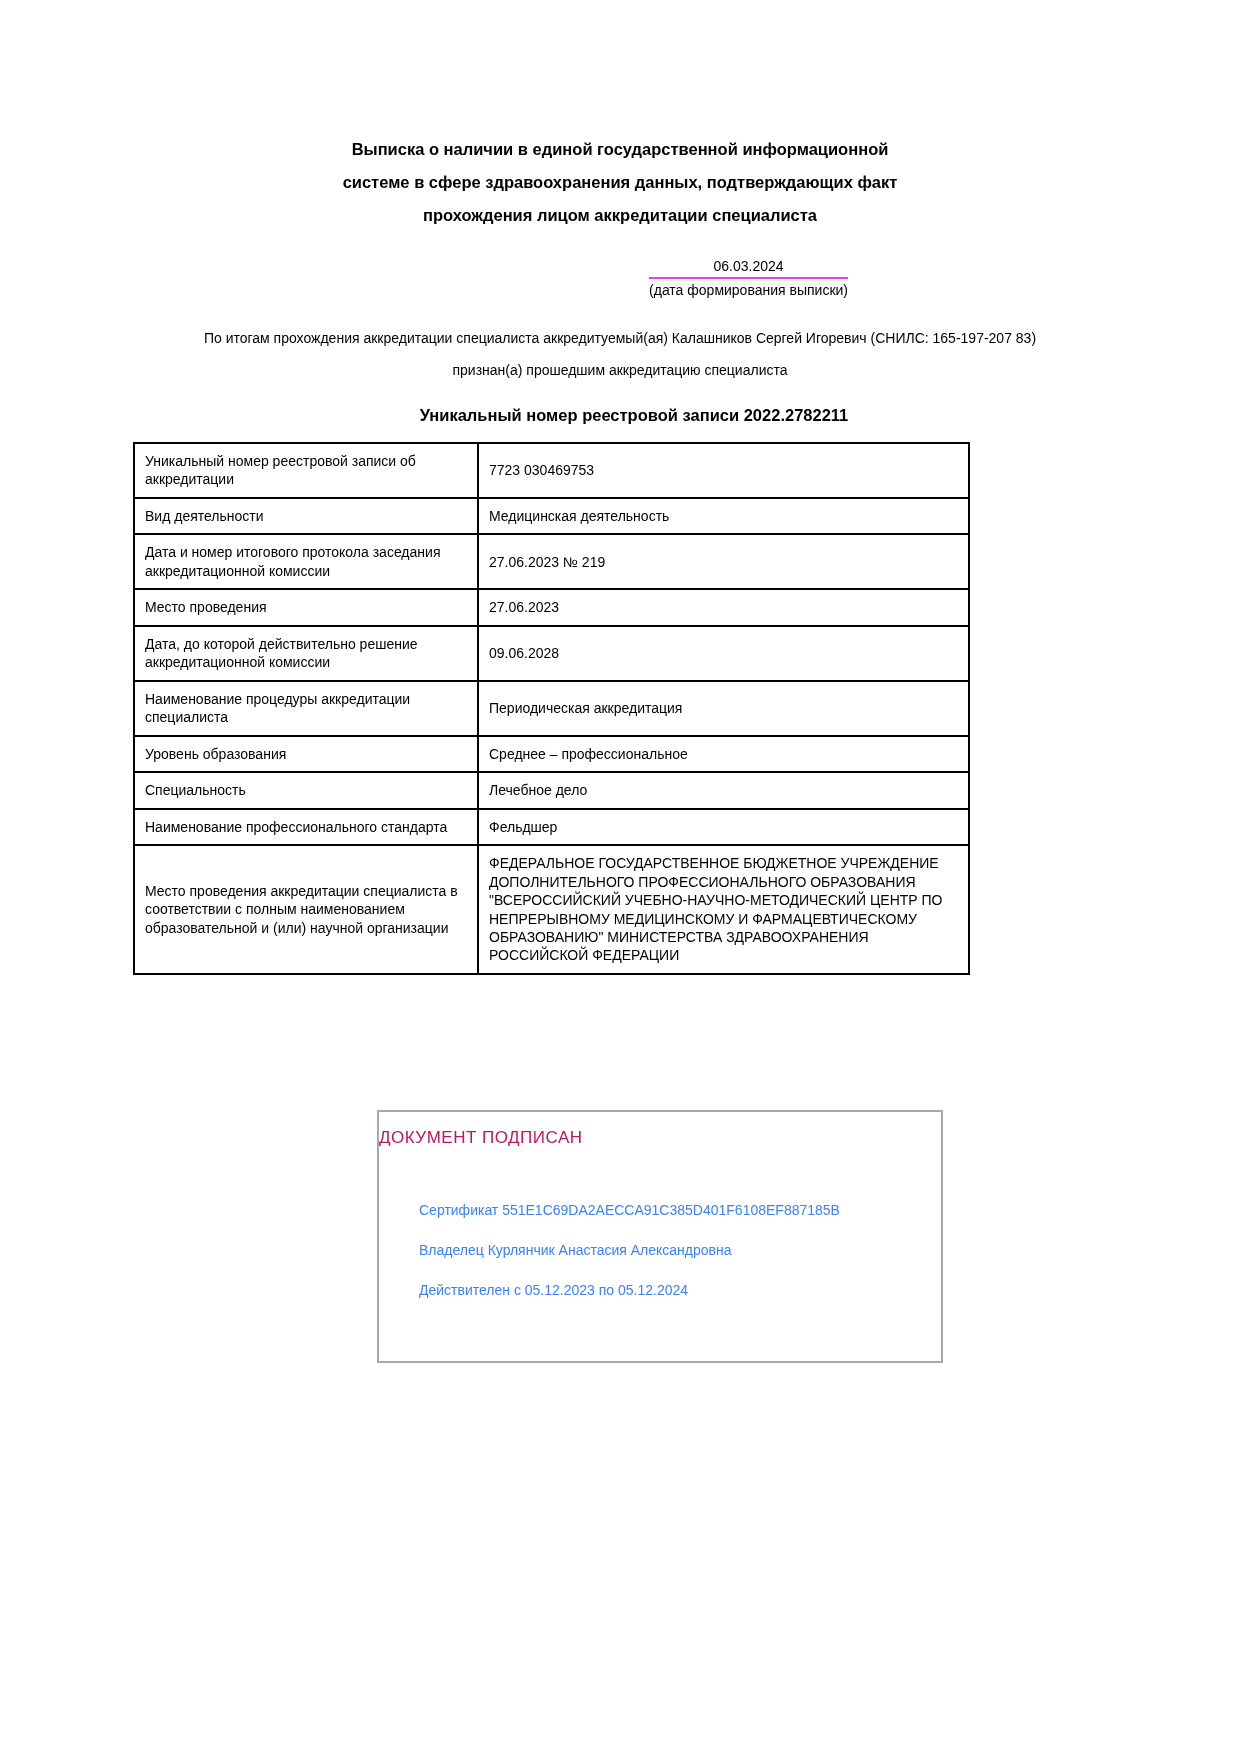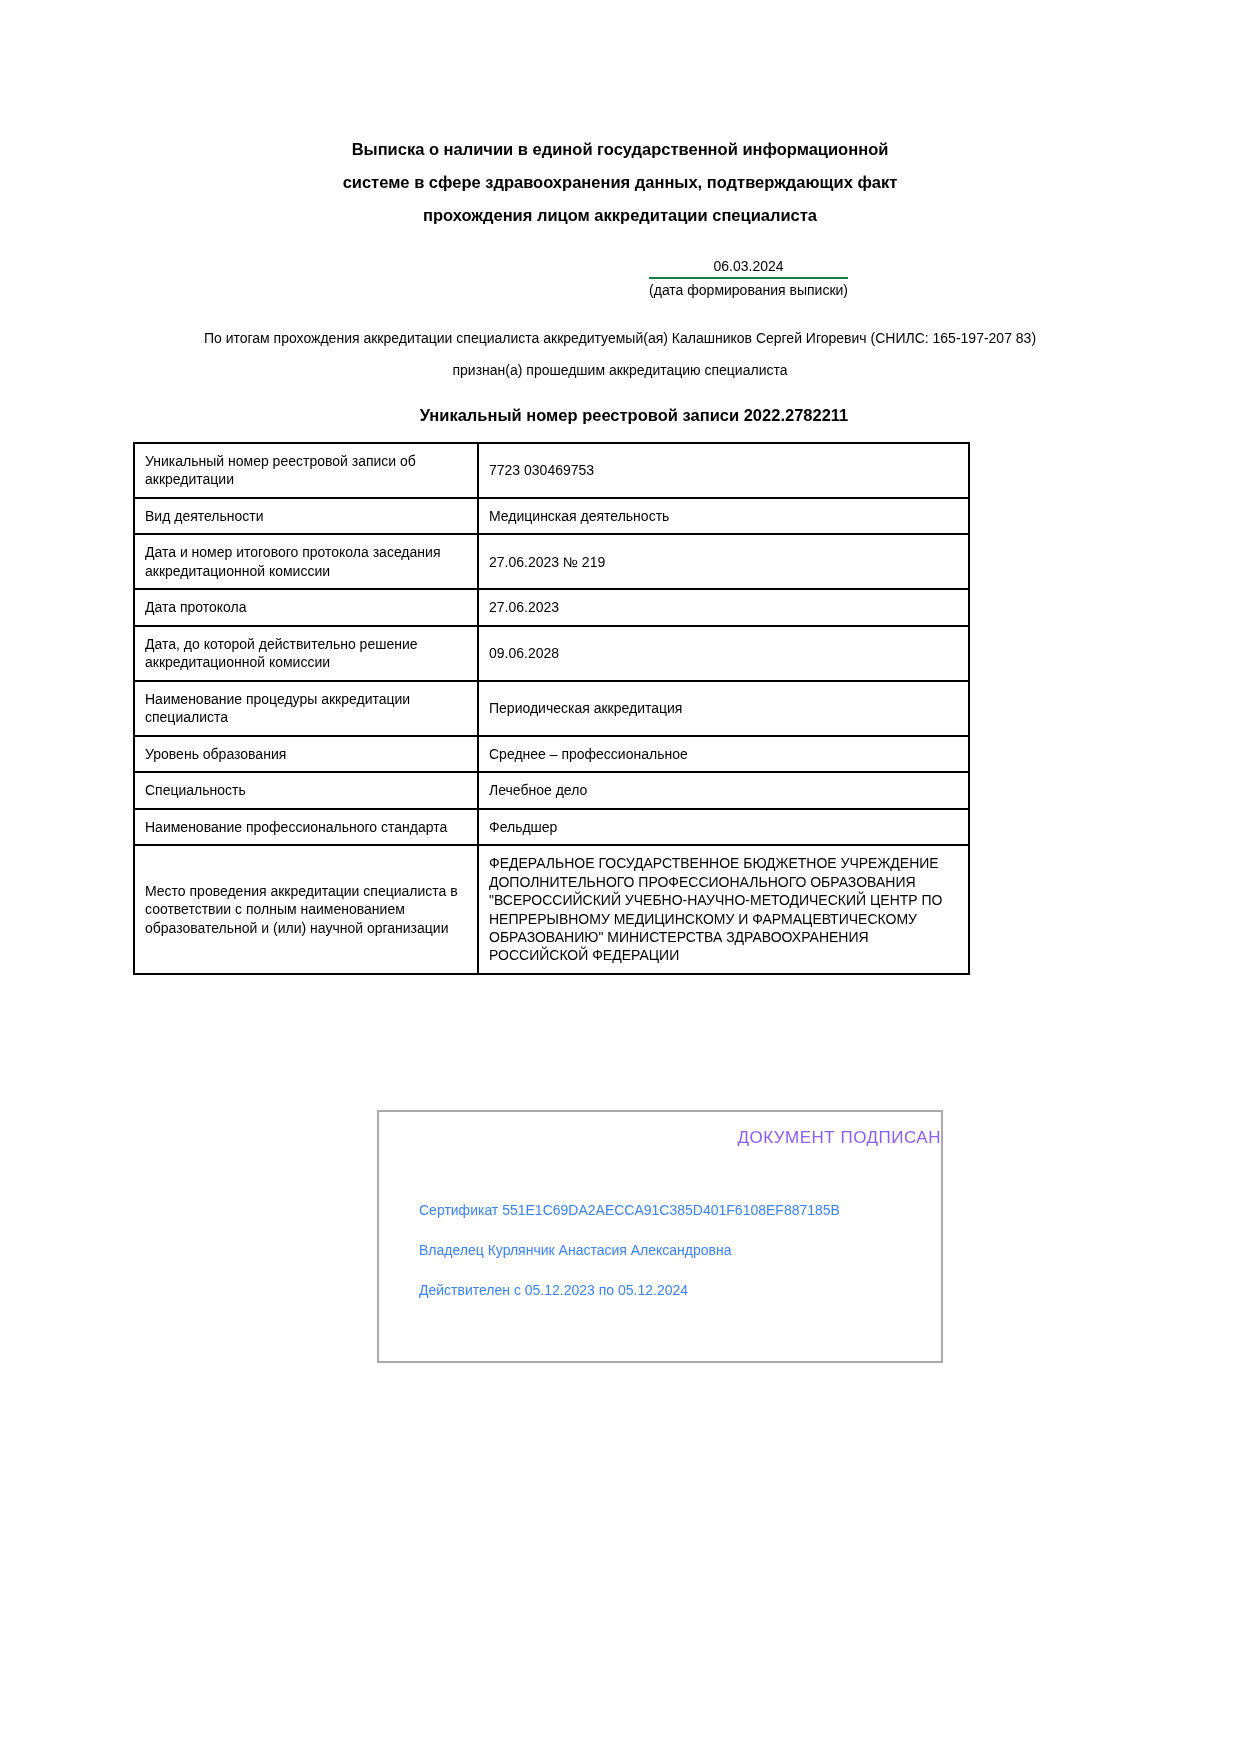--- a/index.html
+++ b/index.html
@@ -19,21 +19,21 @@
     line-height: 33px;
   }
 
   .date-block {
     width: fit-content;
     margin: 26px 392px 0 auto;
     text-align: center;
     font-size: 14px;
   }
   .date-line {
-    border-bottom: 2px solid #15803d;
+    border-bottom: 2px solid #d946ef;
     padding: 0 6px 3px 6px;
   }
   .date-caption {
     padding-top: 3px;
     font-size: 14px;
   }
 
   .intro {
     margin: 24px auto 8px auto;
     max-width: 884px;
@@ -77,24 +77,24 @@
   .sig-box {
     box-sizing: border-box;
     width: 566px;
     margin: 135px 0 0 377px;
     border: 2px solid #a9a9a9;
     padding: 16px 0 22px 0;
     color: #939598;
     min-height: 253px;
   }
   .sig-title {
-    text-align: right;
+    text-align: left;
     font-size: 17px;
     letter-spacing: 0.5px;
-    color: #8b5cf6;
+    color: #be185d;
   }
   .sig-title + .sig-title { margin-top: 24px; }
   .sig-detail {
     margin: 0 28px 0 40px;
     font-size: 14px;
     color: #3b82f6;
   }
   .sig-detail.first { margin-top: 54px; }
   .sig-detail + .sig-detail { margin-top: 24px; }
 </style>
@@ -130,21 +130,21 @@
       </tr>
       <tr>
         <td class="col-label">Вид деятельности</td>
         <td>Медицинская деятельность</td>
       </tr>
       <tr>
         <td class="col-label">Дата и номер итогового протокола заседания аккредитационной комиссии</td>
         <td>27.06.2023 № 219</td>
       </tr>
       <tr>
-        <td class="col-label">Дата протокола</td>
+        <td class="col-label">Место проведения</td>
         <td>27.06.2023</td>
       </tr>
       <tr>
         <td class="col-label">Дата, до которой действительно решение аккредитационной комиссии</td>
         <td>09.06.2028</td>
       </tr>
       <tr>
         <td class="col-label">Наименование процедуры аккредитации специалиста</td>
         <td>Периодическая аккредитация</td>
       </tr>

